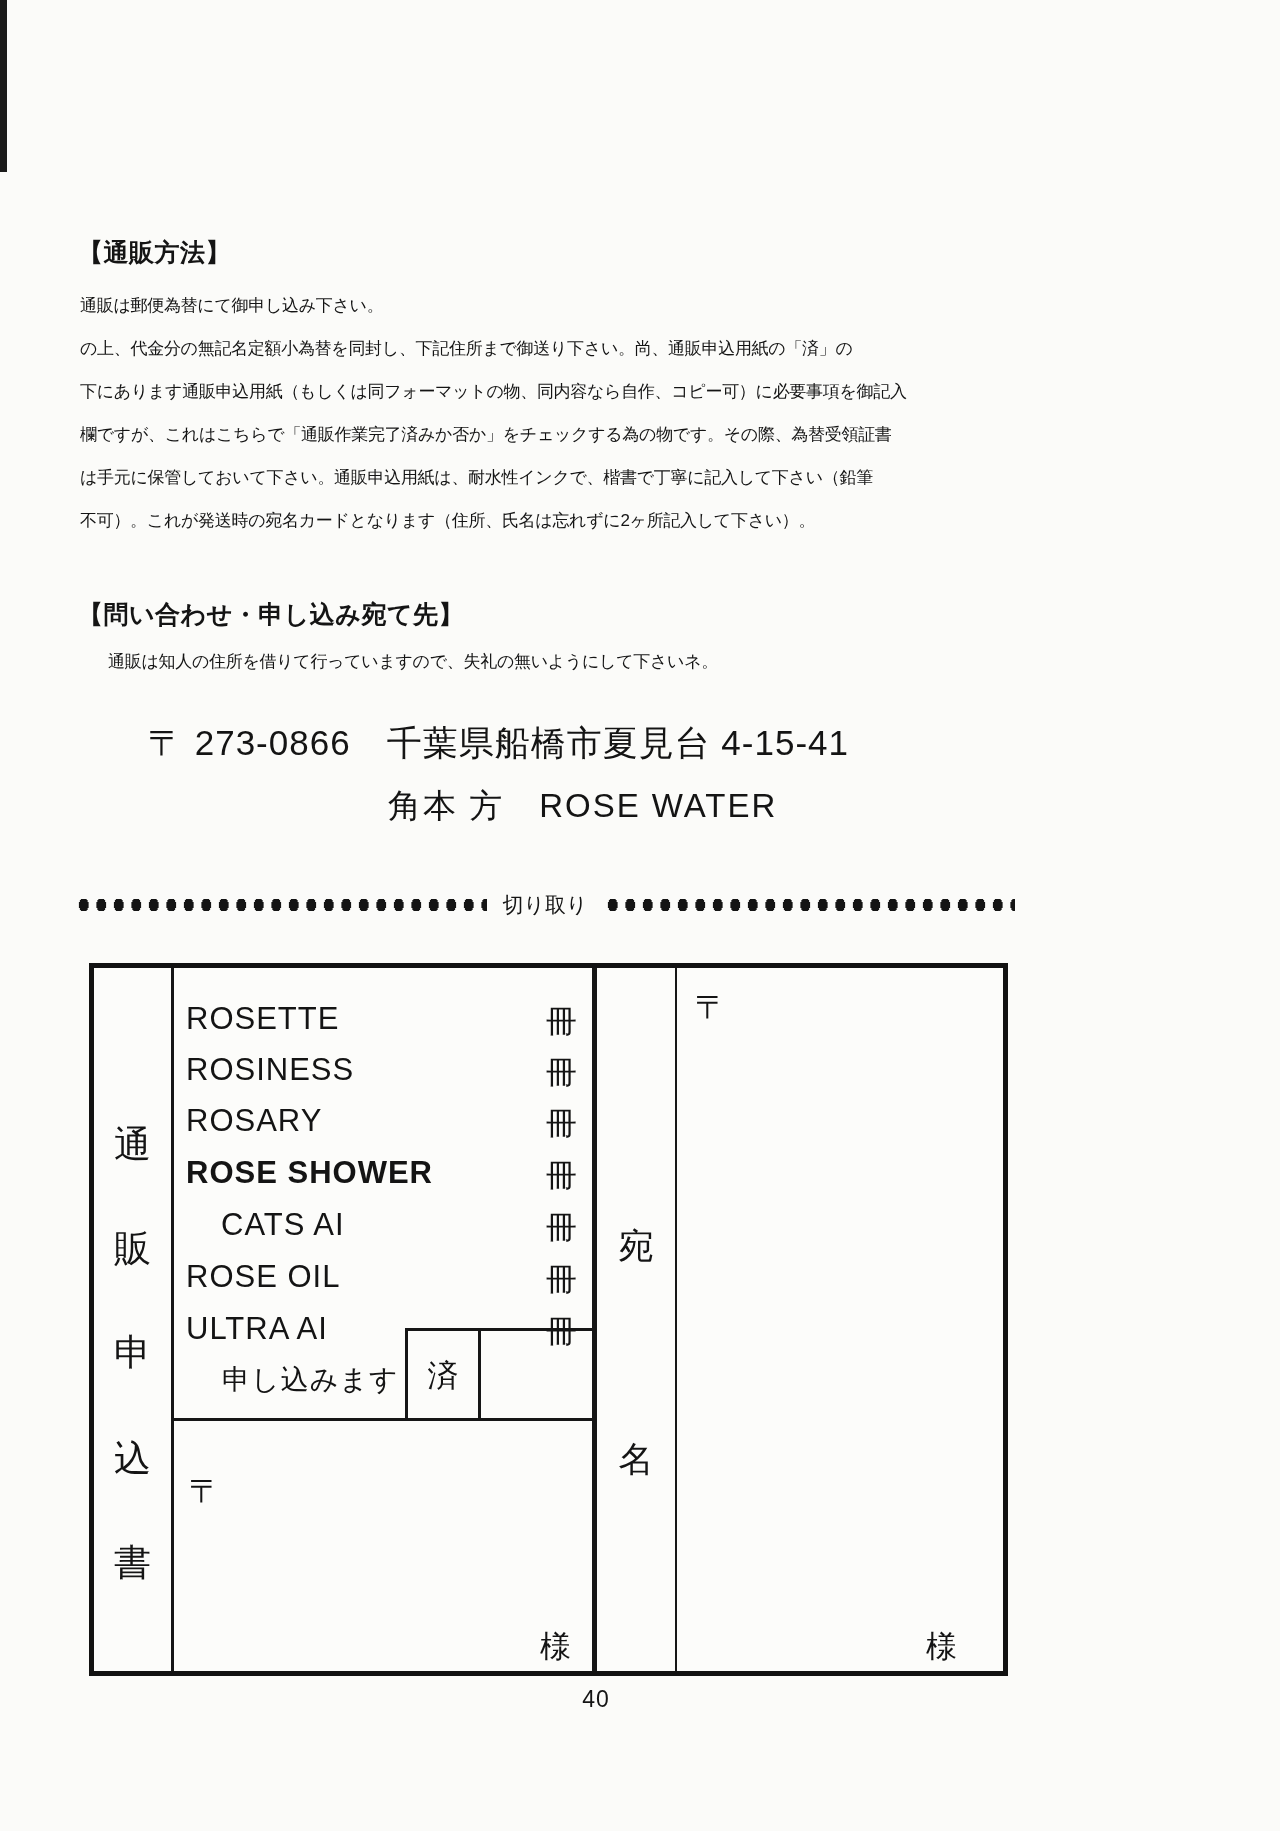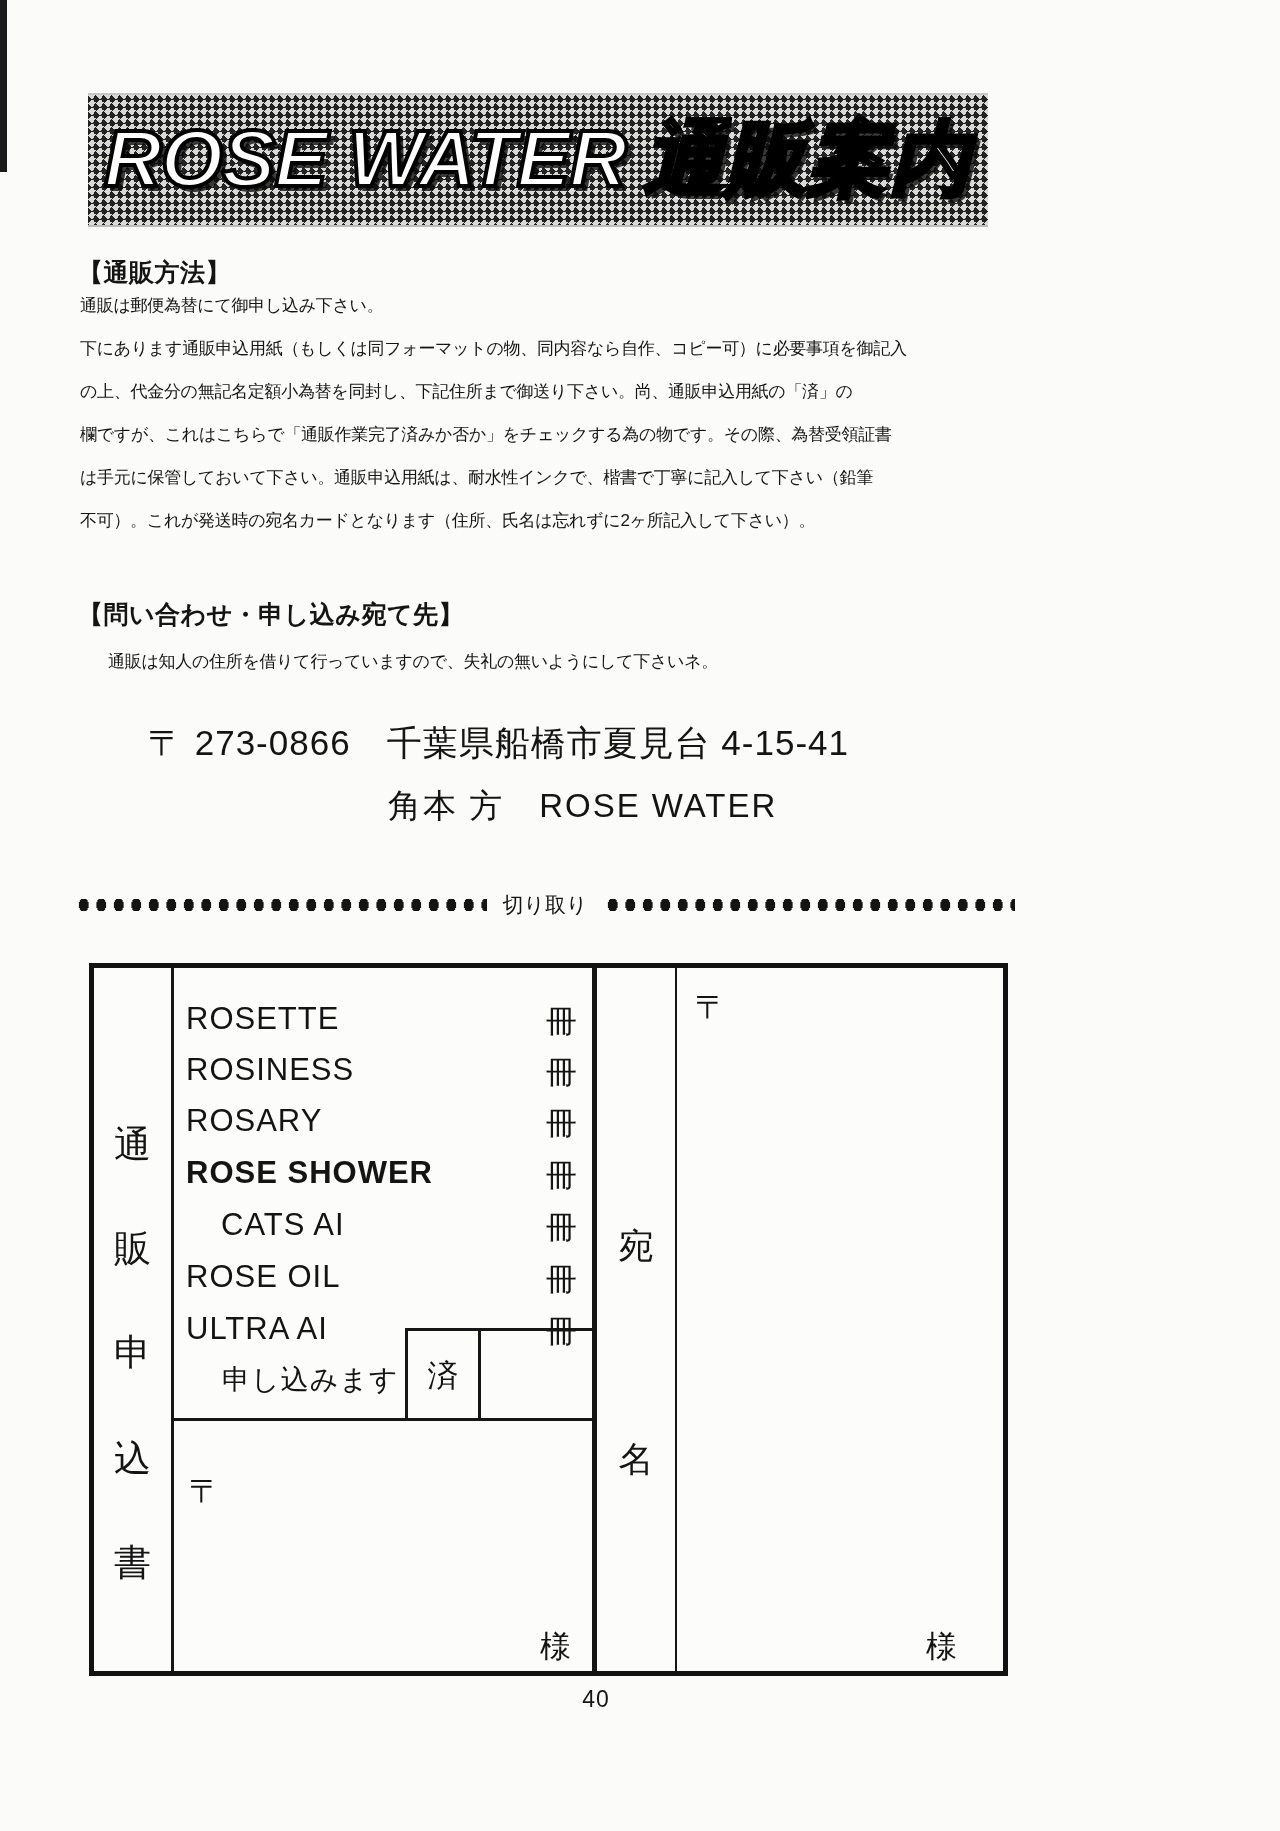--- a/index.html
+++ b/index.html
@@ -72,31 +72,26 @@
   .recip-char{position:absolute;left:503px;width:78px;text-align:center;font-size:35px;}
   .page-number{left:556px;top:1686px;width:80px;text-align:center;font-size:23px;letter-spacing:1px;}
 </style>
 </head>
 <body>
 
 <div class="page">
 
   <div class="abs scan-strip"></div>
 
-  <div class="abs banner">
-    <div class="banner-title">
-      <span>ROSE WATER</span><span class="jp">通販案内</span>
-    </div>
-  </div>
 
-  <div class="abs h-bracket nowrap" style="left:78px;top:256px;">【通販方法】</div>
+  <div class="abs h-bracket nowrap" style="left:78px;top:236px;">【通販方法】</div>
   <div class="abs" style="left:80px;top:284px;">
     <div class="body-line">通販は郵便為替にて御申し込み下さい。</div>
+    <div class="body-line">の上、代金分の無記名定額小為替を同封し、下記住所まで御送り下さい。尚、通販申込用紙の「済」の</div>
     <div class="body-line">下にあります通販申込用紙（もしくは同フォーマットの物、同内容なら自作、コピー可）に必要事項を御記入</div>
-    <div class="body-line">の上、代金分の無記名定額小為替を同封し、下記住所まで御送り下さい。尚、通販申込用紙の「済」の</div>
     <div class="body-line">欄ですが、これはこちらで「通販作業完了済みか否か」をチェックする為の物です。その際、為替受領証書</div>
     <div class="body-line">は手元に保管しておいて下さい。通販申込用紙は、耐水性インクで、楷書で丁寧に記入して下さい（鉛筆</div>
     <div class="body-line">不可）。これが発送時の宛名カードとなります（住所、氏名は忘れずに2ヶ所記入して下さい）。</div>
   </div>
 
   <div class="abs h-bracket nowrap" style="left:78px;top:598px;">【問い合わせ・申し込み宛て先】</div>
   <div class="abs body-line" style="left:80px;top:640px;margin-left:28px;">通販は知人の住所を借りて行っていますので、失礼の無いようにして下さいネ。</div>
   <div class="abs addr1 nowrap" style="left:148px;top:720px;">〒 273-0866　千葉県船橋市夏見台 4-15-41</div>
   <div class="abs addr2 nowrap" style="left:388px;top:784px;">角本 方　ROSE WATER</div>
 

